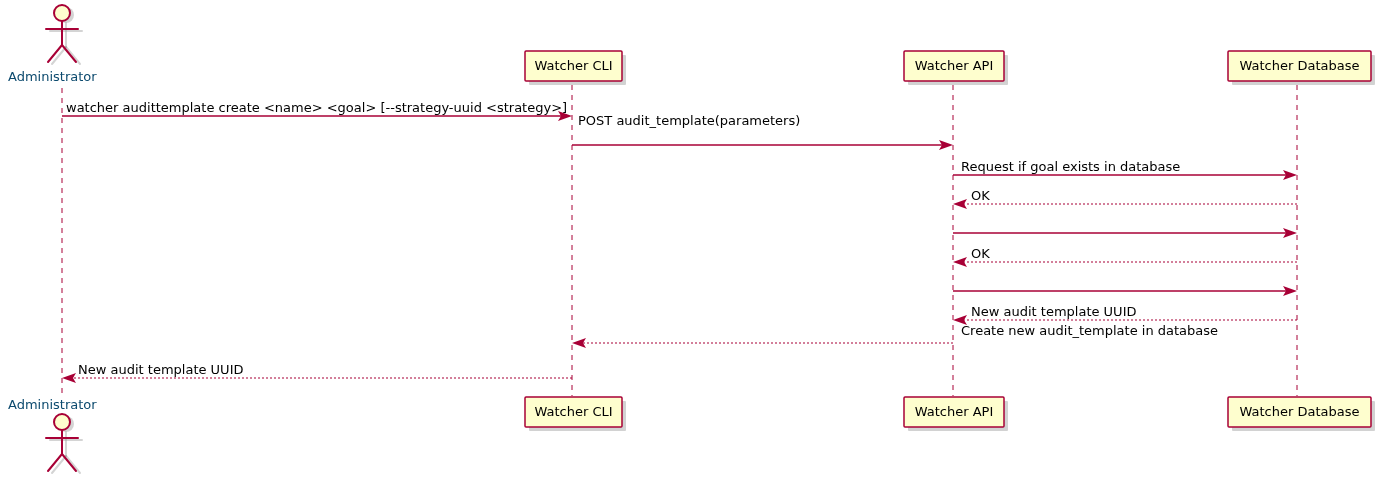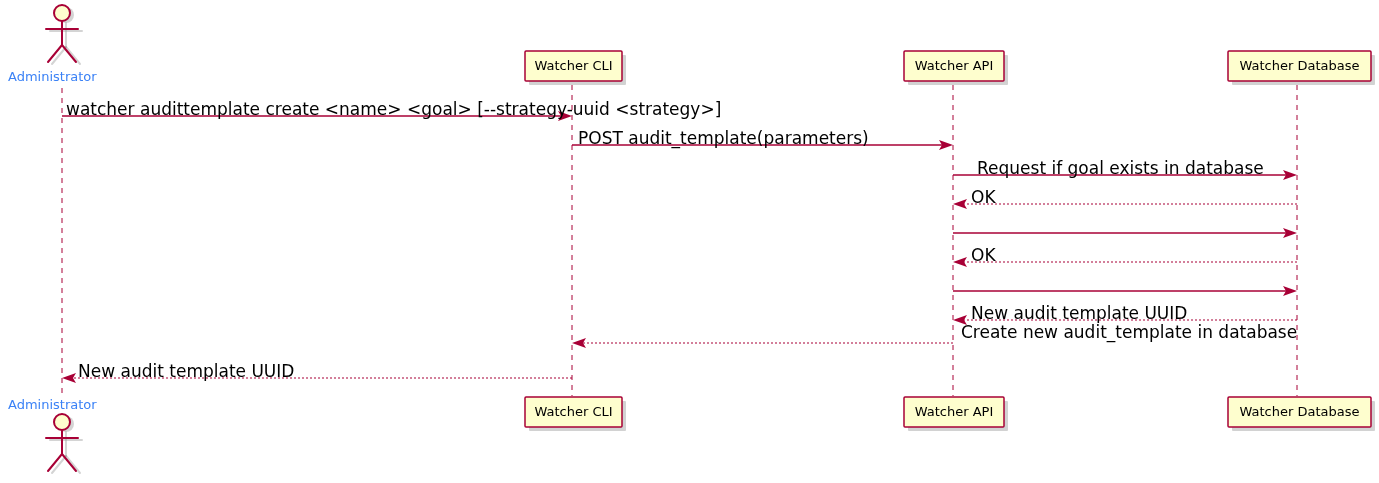--- a/index.html
+++ b/index.html
@@ -85,25 +85,25 @@
     white-space: nowrap;
     line-height: 1;
   }
   .participant-label {
     font-size: 13px;
     color: #000000;
     text-align: center;
   }
   .actor-label {
     font-size: 13px;
-    color: #3b82f6;
+    color: #0c4a6e;
     white-space: nowrap;
   }
   .msg-label {
-    font-size: 17px;
+    font-size: 13px;
     color: #000000;
     white-space: nowrap;
   }
 </style>
 </head>
 <body>
 
 <div id="diagram-root">
 
   <svg class="svg-layer" viewBox="0 0 1379 483" xmlns="http://www.w3.org/2000/svg">
@@ -228,23 +228,23 @@
   <div class="txt participant-label" style="left:1228px; top:59px; width:143px;">Watcher Database</div>
 
   <div class="txt participant-label" style="left:525px; top:405px; width:97px;">Watcher CLI</div>
 
   <div class="txt participant-label" style="left:904px; top:405px; width:100px;">Watcher API</div>
 
   <div class="txt participant-label" style="left:1228px; top:405px; width:143px;">Watcher Database</div>
 
   <div class="txt msg-label" style="left:66px; top:101px;">watcher audittemplate create &lt;name&gt; &lt;goal&gt; [--strategy-uuid &lt;strategy&gt;]</div>
 
-  <div class="txt msg-label" style="left:578px; top:130px;">POST audit_template(parameters)</div>
-
-  <div class="txt msg-label" style="left:961px; top:160px;margin-left:16px;">Request if goal exists in database</div>
+  <div class="txt msg-label" style="left:578px; top:114px;">POST audit_template(parameters)</div>
+
+  <div class="txt msg-label" style="left:961px; top:160px;">Request if goal exists in database</div>
 
   <div class="txt msg-label" style="left:971px; top:189px;">OK</div>
 
 
   <div class="txt msg-label" style="left:971px; top:247px;">OK</div>
 
   <div class="txt msg-label" style="left:961px; top:276px;margin-top:48px;">Create new audit_template in database</div>
 
   <div class="txt msg-label" style="left:971px; top:305px;">New audit template UUID</div>
 

